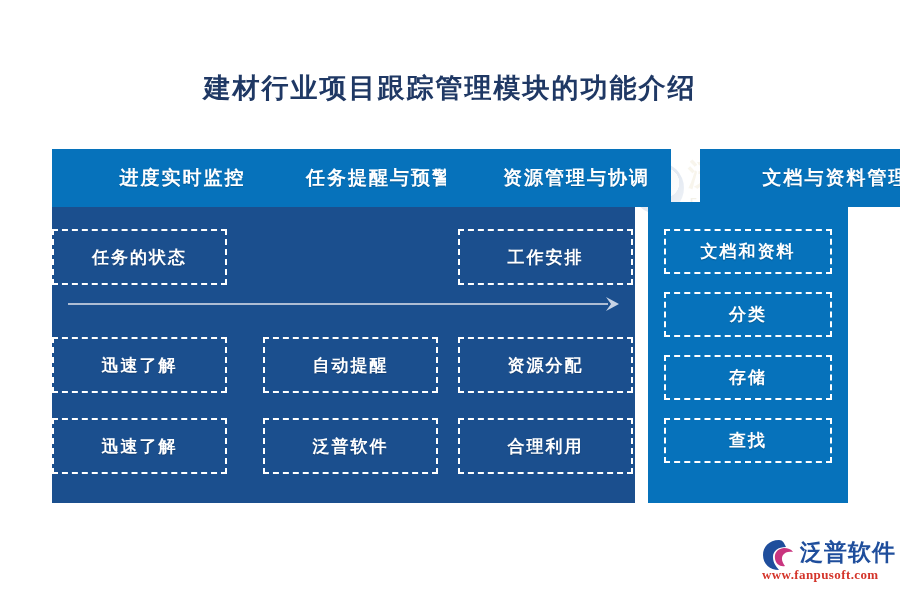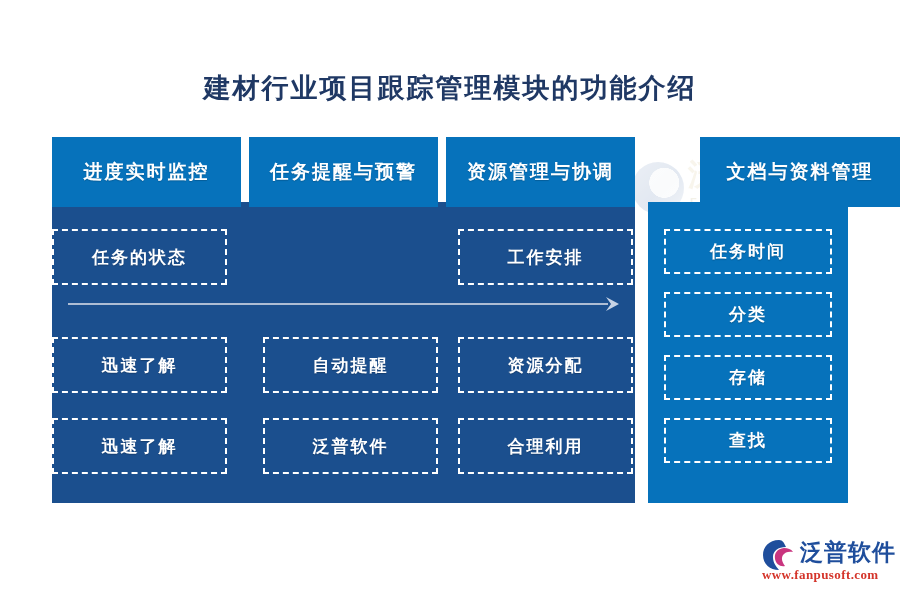--- a/index.html
+++ b/index.html
@@ -86,26 +86,27 @@
   .header-row {
     position: absolute;
     left: 52px;
     top: 133px;
     width: 798px;
     height: 58px;
     z-index: 3;
   }
   .header-tab {
     position: absolute;
-    top: 4px;
-    height: 70px;
+    top: 16px;
+    height: 58px;
     background: #0672bb;
     display: flex;
     align-items: center;
     justify-content: center;
+    padding-left: 36px;
   }
   .header-tab .htxt {
     font-size: 19px;
     font-weight: 700;
     color: #ffffff;
     letter-spacing: 2px;
     font-family: "Liberation Serif", "DejaVu Serif", serif;
     white-space: nowrap;
     text-shadow: 0 1px 1px rgba(0,0,0,0.18);
   }
@@ -279,21 +280,21 @@
     <div class="cell col1 rowC">
       <span class="ctxt">泛普软件</span>
     </div>
     <div class="cell col2 rowC">
       <span class="ctxt">合理利用</span>
     </div>
   </div>
 
   <div class="panel-right">
     <div class="cell rcell rrow0">
-      <span class="ctxt">任务时间</span>
+      <span class="ctxt">文档和资料</span>
     </div>
     <div class="cell rcell rrow1">
       <span class="ctxt">分类</span>
     </div>
     <div class="cell rcell rrow2">
       <span class="ctxt">存储</span>
     </div>
     <div class="cell rcell rrow3">
       <span class="ctxt">查找</span>
     </div>

